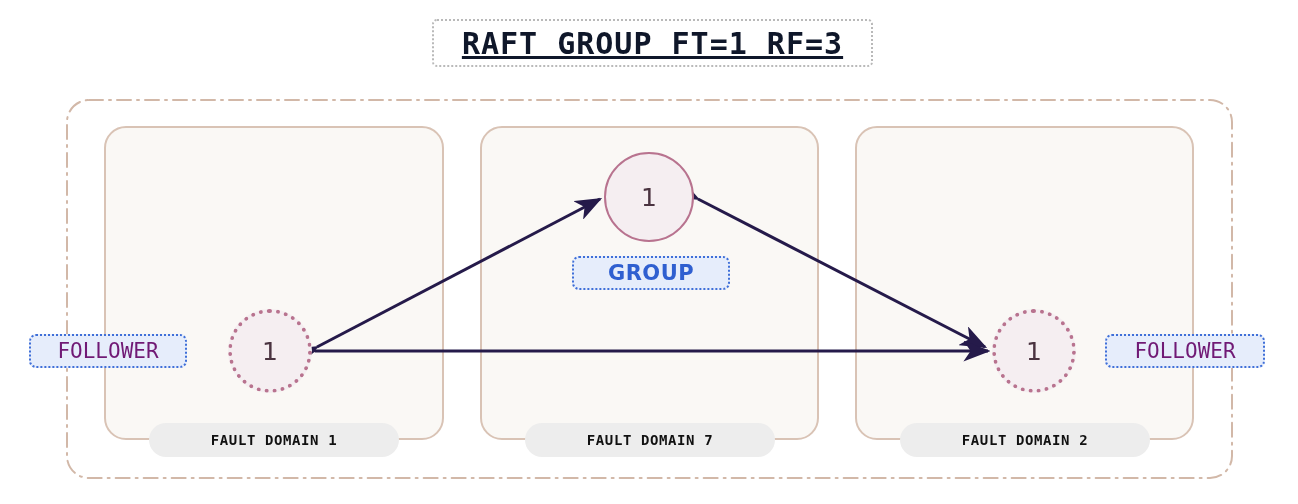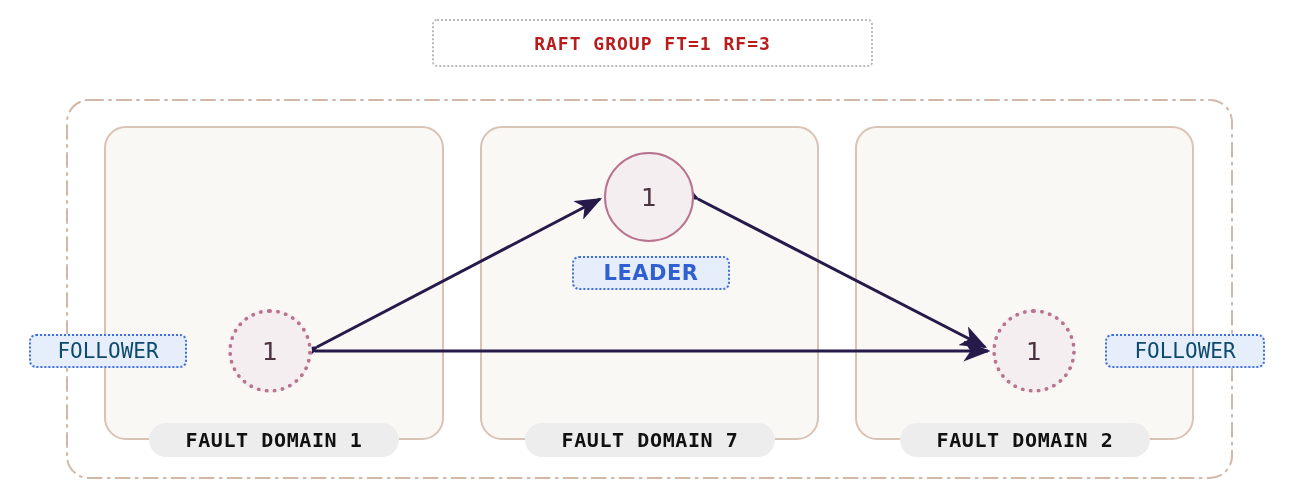--- a/index.html
+++ b/index.html
@@ -29,24 +29,25 @@
     border: 2px dotted #b9b9b9;
     border-radius: 5px;
     display: flex;
     align-items: center;
     justify-content: center;
     background: transparent;
   }
   .title-text {
     font-family: "DejaVu Sans Mono", monospace;
     font-weight: bold;
-    font-size: 18px;
+    font-size: 30px;
     letter-spacing: 1px;
-    color: #b91c1c;
-    white-space: pre;
+    color: #0f172a;
+    white-space: pre;
+    text-decoration: underline;
   }
 
   
   .group-outer {
     position: absolute;
     left: 66px;
     top: 99px;
     width: 1167px;
     height: 380px;
     box-sizing: border-box;
@@ -84,21 +85,21 @@
     border-radius: 17px;
     background: #ededed;
     display: flex;
     align-items: center;
     justify-content: center;
     padding: 0 18px;
   }
   .fd-label span {
     font-family: "DejaVu Sans Mono", monospace;
     font-weight: bold;
-    font-size: 20px;
+    font-size: 14px;
     letter-spacing: 0.6px;
     color: #111111;
     white-space: pre;
   }
   #fd-label-1 { left: 149px; width: 250px; }
   #fd-label-2 { left: 525px; width: 250px; }
   #fd-label-3 { left: 900px; width: 250px; }
 
   
   .edges {
@@ -157,21 +158,21 @@
     font-family: "DejaVu Sans", sans-serif;
     font-weight: bold;
     font-size: 21px;
     color: #2f5fd0;
     letter-spacing: 0.5px;
     white-space: pre;
   }
   .role-badge.follower-badge span {
     font-family: "DejaVu Sans Mono", monospace;
     font-size: 21px;
-    color: #0c4a6e;
+    color: #701a75;
     letter-spacing: 0px;
     white-space: pre;
   }
   #badge-leader    { left: 572px;  top: 256px; width: 158px; }
   #badge-follower-1{ left: 29px;   top: 334px; width: 158px; }
   #badge-follower-3{ left: 1105px; top: 334px; width: 160px; }
 </style>
 </head>
 <body>
 
@@ -209,21 +210,21 @@
     <span>1</span>
   </div>
   <div class="node node-follower" id="node-follower-1">
     <span>1</span>
   </div>
   <div class="node node-follower" id="node-follower-3">
     <span>1</span>
   </div>
 
   <div class="role-badge leader-badge" id="badge-leader">
-    <span>LEADER</span>
+    <span>GROUP</span>
   </div>
   <div class="role-badge follower-badge" id="badge-follower-1">
     <span>FOLLOWER</span>
   </div>
   <div class="role-badge follower-badge" id="badge-follower-3">
     <span>FOLLOWER</span>
   </div>
 
   <div class="fd-label" id="fd-label-1">
     <span>FAULT DOMAIN 1</span>

